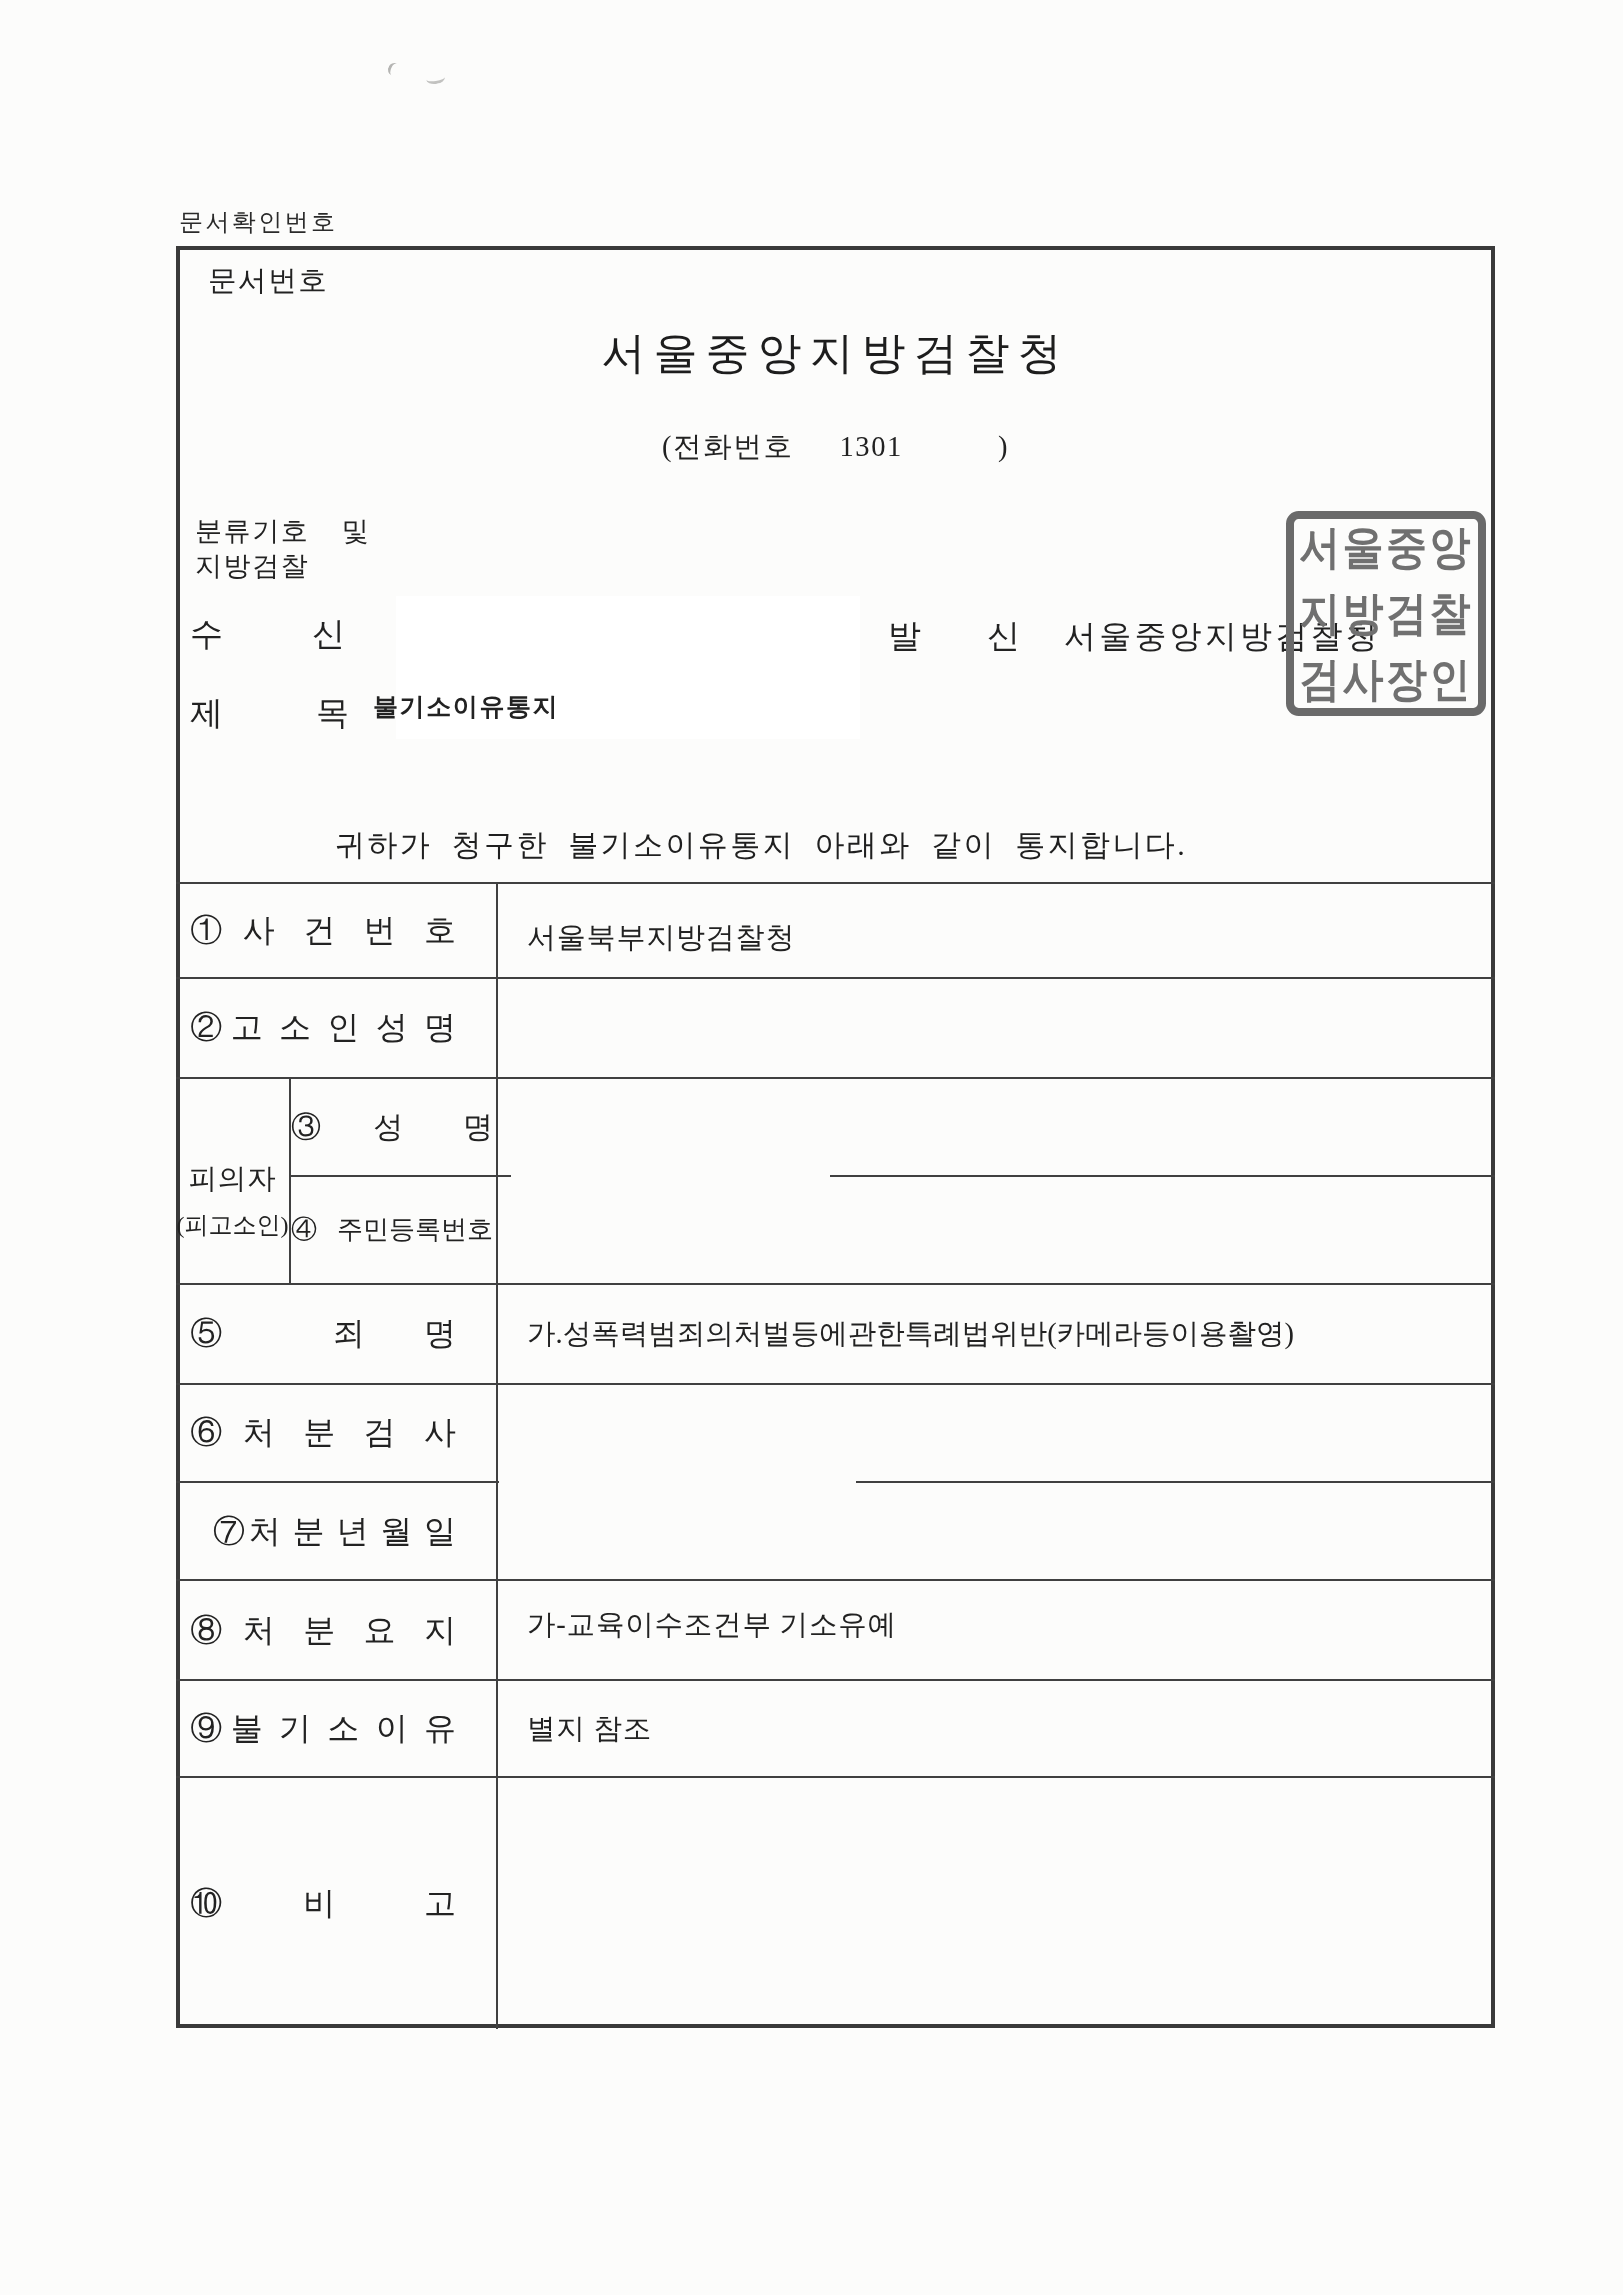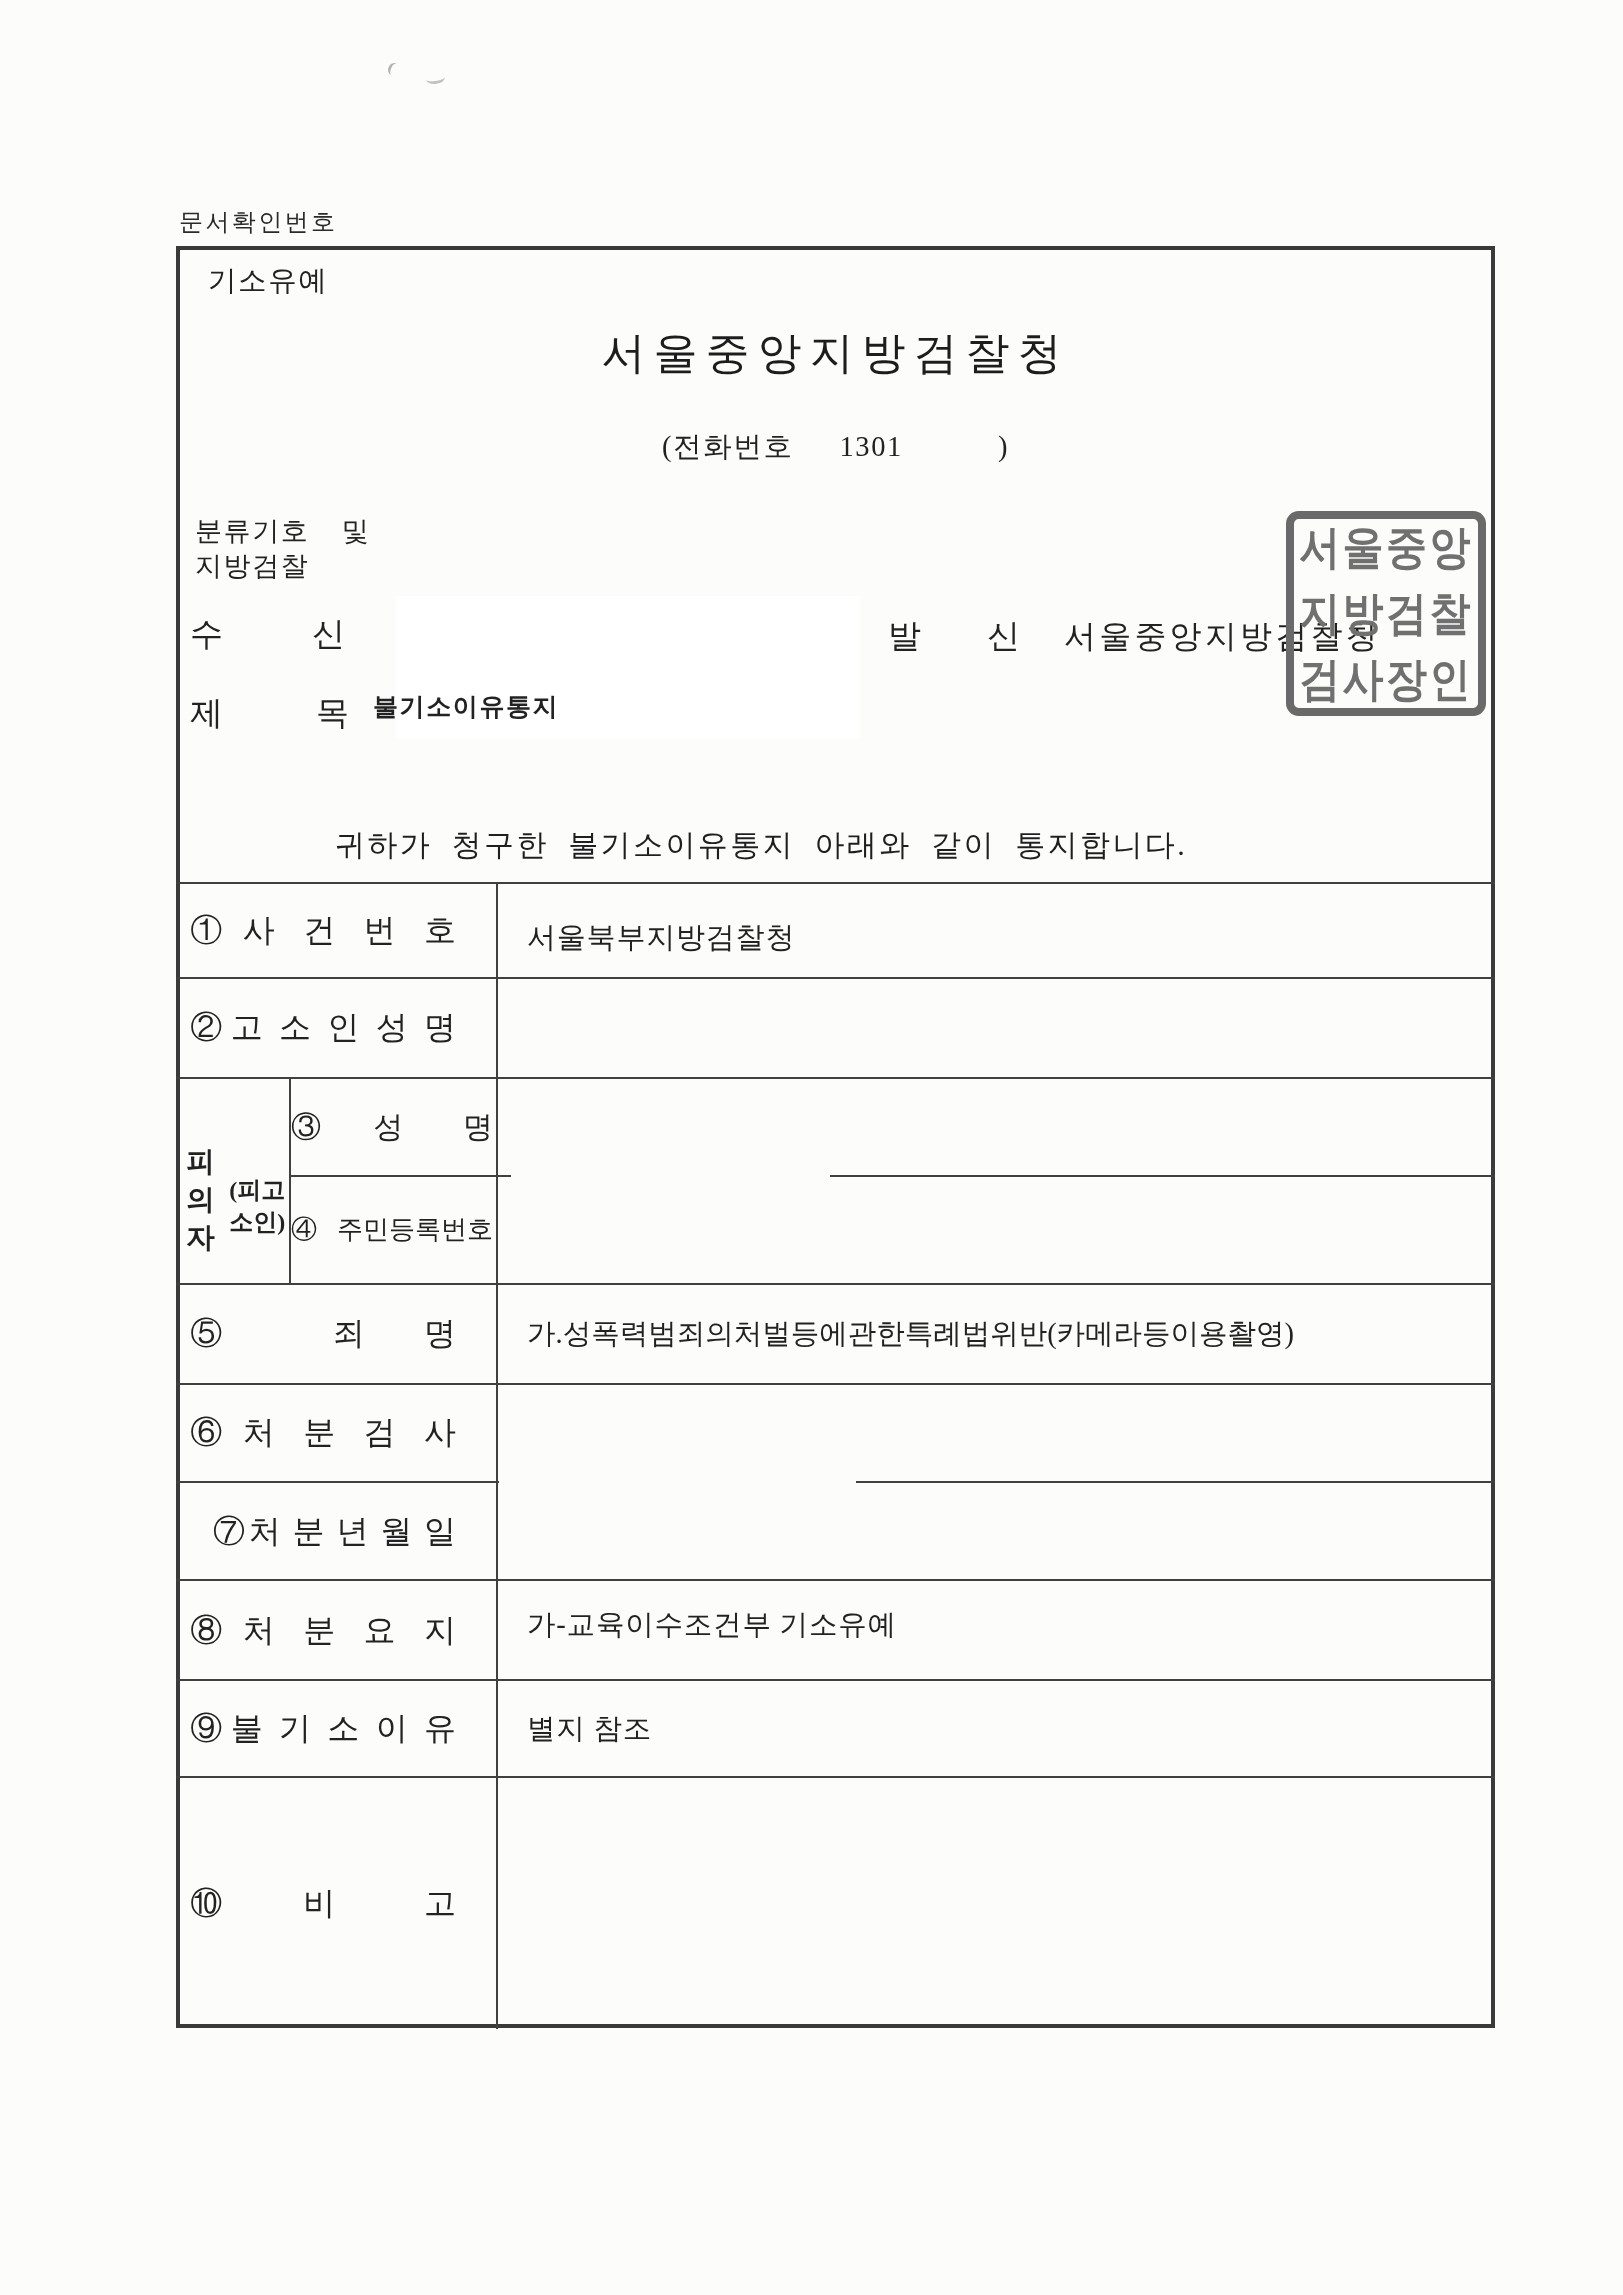--- a/index.html
+++ b/index.html
@@ -92,40 +92,39 @@
   }
   .sublabel>span{display:block;width:100%;text-align:justify;text-align-last:justify;}
   .sublabel.tight{font-size:26px;}
   .tvalue{
     left:496px;width:1000px;display:flex;align-items:center;
     padding-left:31px;box-sizing:border-box;
     font-size:29px;letter-spacing:0.8px;white-space:nowrap;
   }
   .suspect-cell{
     left:176px;top:1077px;width:113px;height:246px;
-    display:flex;justify-content:center;align-items:center;
+    display:flex;flex-direction:column;justify-content:center;align-items:center;
     text-align:center;
-    font-weight:bold;
   }
   .suspect-cell .g1{font-size:28.5px;letter-spacing:0.8px;}
   .suspect-cell .g2{font-size:24px;margin-top:11px;letter-spacing:0;}
 </style>
 </head>
 <body>
 
 <div class="page">
 
   <div class="abs smudge1"></div>
   <div class="abs smudge2"></div>
 
   <div class="abs doc-verify">문서확인번호</div>
 
   <div class="abs main-box"></div>
 
-  <div class="abs issue-no">기소유예</div>
+  <div class="abs issue-no">문서번호</div>
 
   <div class="abs title">서울중앙지방검찰청</div>
 
   <div class="abs phone-line">
     <span>(전화번호</span>
     <span class="gap1">1301</span>
     <span class="gap2">)</span>
   </div>
 
   <div class="abs classification">

